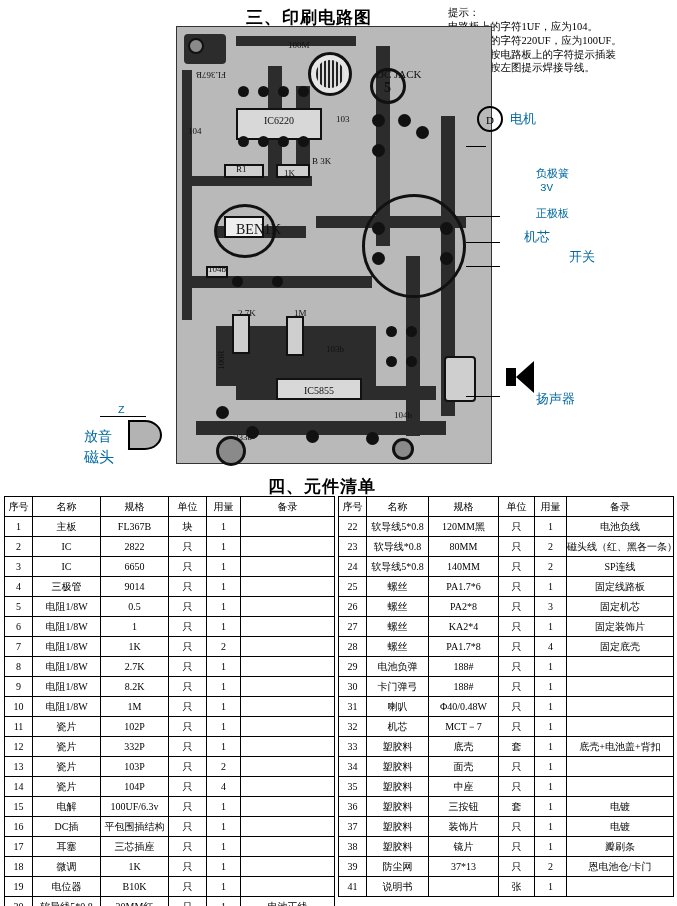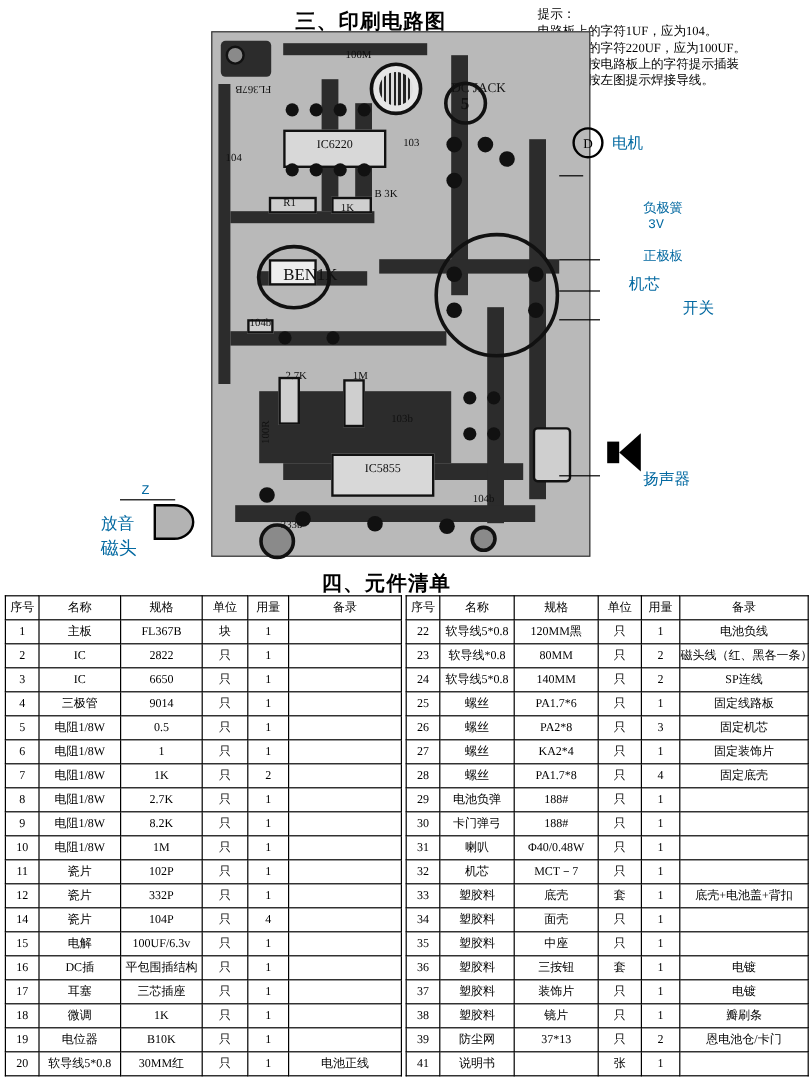--- a/index.html
+++ b/index.html
@@ -216,21 +216,21 @@
     <div class="ring" style="left:38px; top:178px; width:62px; height:54px;"></div>
 
     <div class="ring" style="left:194px; top:42px; width:36px; height:36px;"></div>
 
     <div class="comp-box" style="left:268px; top:330px; width:32px; height:46px; border-radius:4px;"></div>
 
     <div class="ring" style="left:132px; top:26px; width:44px; height:44px; background:#e6e6e6;"></div>
     <div class="trace" style="left:140px; top:34px; width:28px; height:28px; background:repeating-linear-gradient(90deg,#222 0 2px,#ddd 2px 4px); border-radius:50%;"></div>
 
     <div class="comp-ic" style="left:60px; top:82px; width:86px; height:32px; line-height:22px;">IC6220</div>
-    <div class="comp-ic" style="left:100px; top:352px; width:86px; height:36px; line-height:22px;">IC5855</div>
+    <div class="comp-ic" style="left:100px; top:352px; width:86px; height:22px; line-height:22px;">IC5855</div>
 
     <div class="comp-box" style="left:48px; top:138px; width:40px; height:14px;"></div>
     <div class="comp-box" style="left:100px; top:138px; width:34px; height:14px;"></div>
     <div class="comp-box" style="left:48px; top:190px; width:40px; height:22px; background:#eee;"></div>
     <div class="comp-box" style="left:56px; top:288px; width:18px; height:40px;"></div>
     <div class="comp-box" style="left:110px; top:290px; width:18px; height:40px;"></div>
     <div class="comp-box" style="left:30px; top:240px; width:22px; height:12px;"></div>
 
     <div class="pad" style="left:12px; top:12px; width:16px; height:16px; background:#8a8a8a; border:2px solid #111;"></div>
     <div class="pad" style="left:62px; top:60px; width:11px; height:11px;"></div>
@@ -418,20 +418,28 @@
         </tr>
         <tr>
           <td>12</td>
           <td>瓷片</td>
           <td>332P</td>
           <td>只</td>
           <td>1</td>
           <td></td>
         </tr>
         <tr>
+          <td>13</td>
+          <td>瓷片</td>
+          <td>103P</td>
+          <td>只</td>
+          <td>2</td>
+          <td></td>
+        </tr>
+        <tr>
           <td>14</td>
           <td>瓷片</td>
           <td>104P</td>
           <td>只</td>
           <td>4</td>
           <td></td>
         </tr>
         <tr>
           <td>15</td>
           <td>电解</td>

